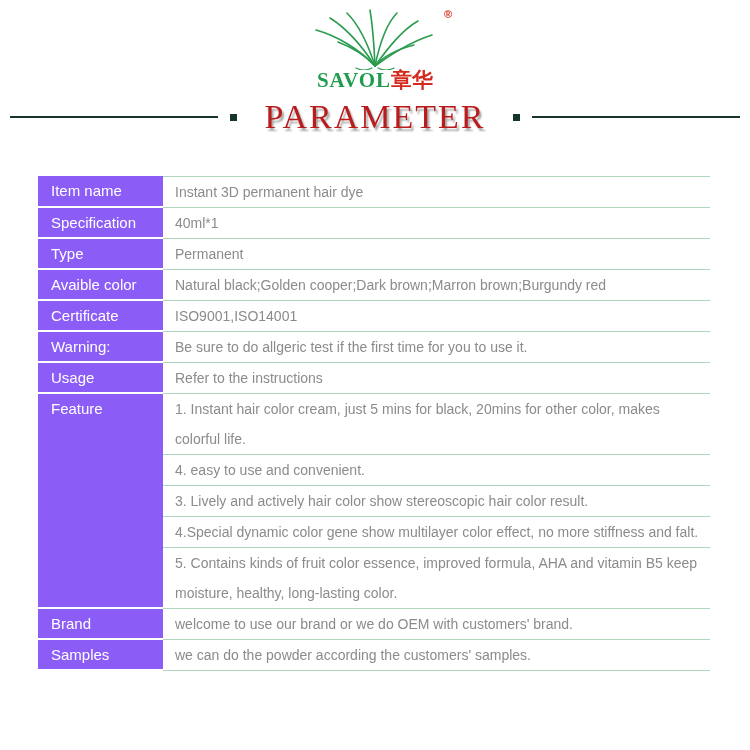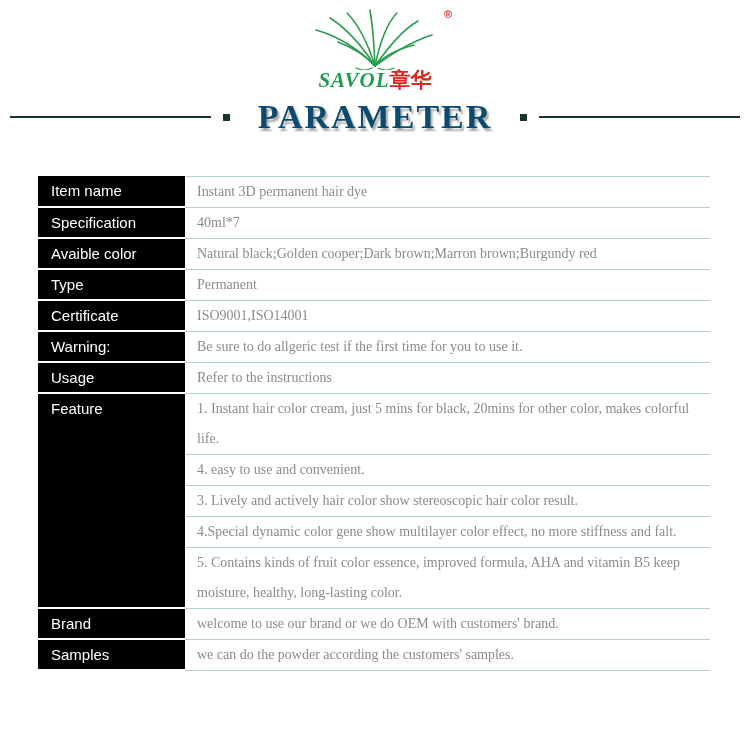--- a/index.html
+++ b/index.html
@@ -28,59 +28,59 @@
     font-size: 11px;
     font-weight: bold;
   }
   .brand-line {
     font-family: "Liberation Serif", serif;
     font-weight: bold;
     font-size: 21px;
     line-height: 24px;
     margin-top: -2px;
   }
-  .brand-latin { color: #1f9d4e; letter-spacing: 1px; font-style: italic; }
+  .brand-latin { color: #1f9d4e; letter-spacing: 1px; }
   .brand-cn { color: #d42a1e; margin-top: 8px; }
 
   
   .param-header {
     display: flex;
     align-items: center;
     padding: 0 10px;
     margin-top: 6px;
   }
   .hline { flex: 1; height: 2px; background: #17352a; }
   .hdot { width: 7px; height: 7px; background: #17352a; margin: 0 12px; flex: none; }
   .page-title {
     font-family: "Liberation Serif", serif;
-    font-weight: bold;
+    font-weight: normal;
     font-size: 34px;
     letter-spacing: 2px;
-    color: #0c4a6e;
+    color: #b91c1c;
     padding: 0 16px;
     text-shadow: 2px 3px 2px rgba(0,0,0,0.35);
     white-space: nowrap;
   }
 
   
   .param-table {
     margin: 40px 40px 0 38px;
   }
   .row { display: flex; }
   .label-cell {
-    width: 147px;
+    width: 125px;
     flex: none;
-    background: #000000;
+    background: #8b5cf6;
     color: #ffffff;
     font-size: 15px;
     line-height: 20px;
     padding: 5px 14px 0 13px;
     border-bottom: 2px solid #ffffff;
   }
-  .values { flex: 1; min-width: 0; font-family: Liberation Serif, serif; }
+  .values { flex: 1; min-width: 0; }
   .value-cell {
     min-height: 30px;
     line-height: 30px;
     font-size: 14px;
     color: #8b8b8b;
     padding: 0 8px 0 12px;
     border-bottom: 1px solid #b0d6c0;
   }
   .row:first-child .value-cell:first-child { border-top: 1px solid #b0d6c0; }
 </style>
@@ -124,33 +124,33 @@
 <div class="param-table">
     <div class="row">
       <div class="label-cell">Item name</div>
       <div class="values">
         <div class="value-cell">Instant 3D permanent hair dye</div>
       </div>
     </div>
     <div class="row">
       <div class="label-cell">Specification</div>
       <div class="values">
-        <div class="value-cell">40ml*7</div>
+        <div class="value-cell">40ml*1</div>
+      </div>
+    </div>
+    <div class="row">
+      <div class="label-cell">Type</div>
+      <div class="values">
+        <div class="value-cell">Permanent</div>
       </div>
     </div>
     <div class="row">
       <div class="label-cell">Avaible color</div>
       <div class="values">
         <div class="value-cell">Natural black;Golden cooper;Dark brown;Marron brown;Burgundy red</div>
-      </div>
-    </div>
-    <div class="row">
-      <div class="label-cell">Type</div>
-      <div class="values">
-        <div class="value-cell">Permanent</div>
       </div>
     </div>
     <div class="row">
       <div class="label-cell">Certificate</div>
       <div class="values">
         <div class="value-cell">ISO9001,ISO14001</div>
       </div>
     </div>
     <div class="row">
       <div class="label-cell">Warning:</div>

